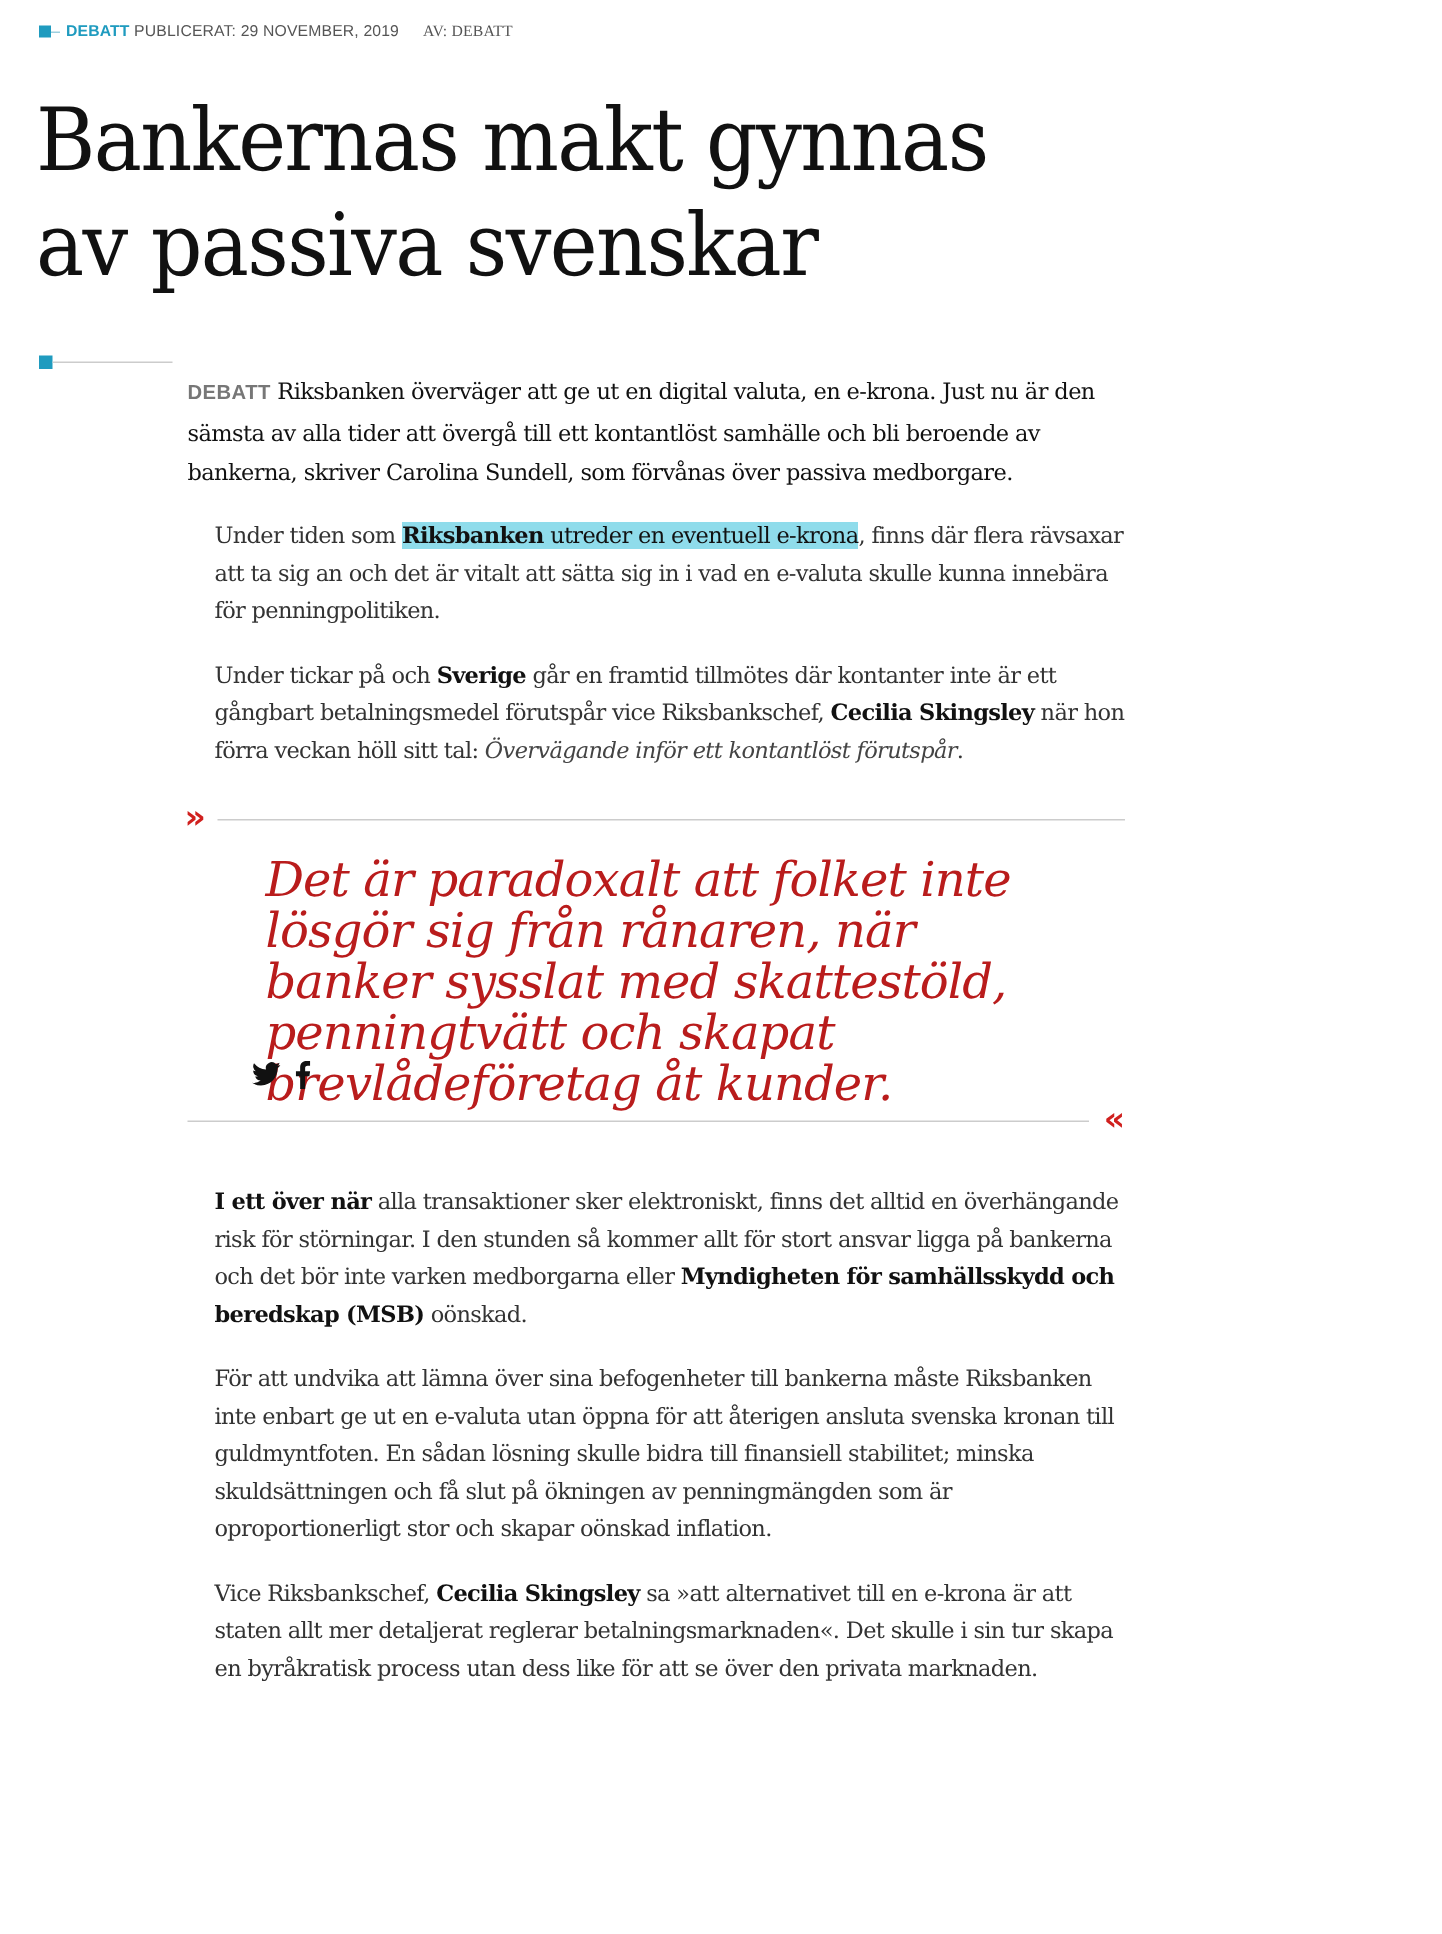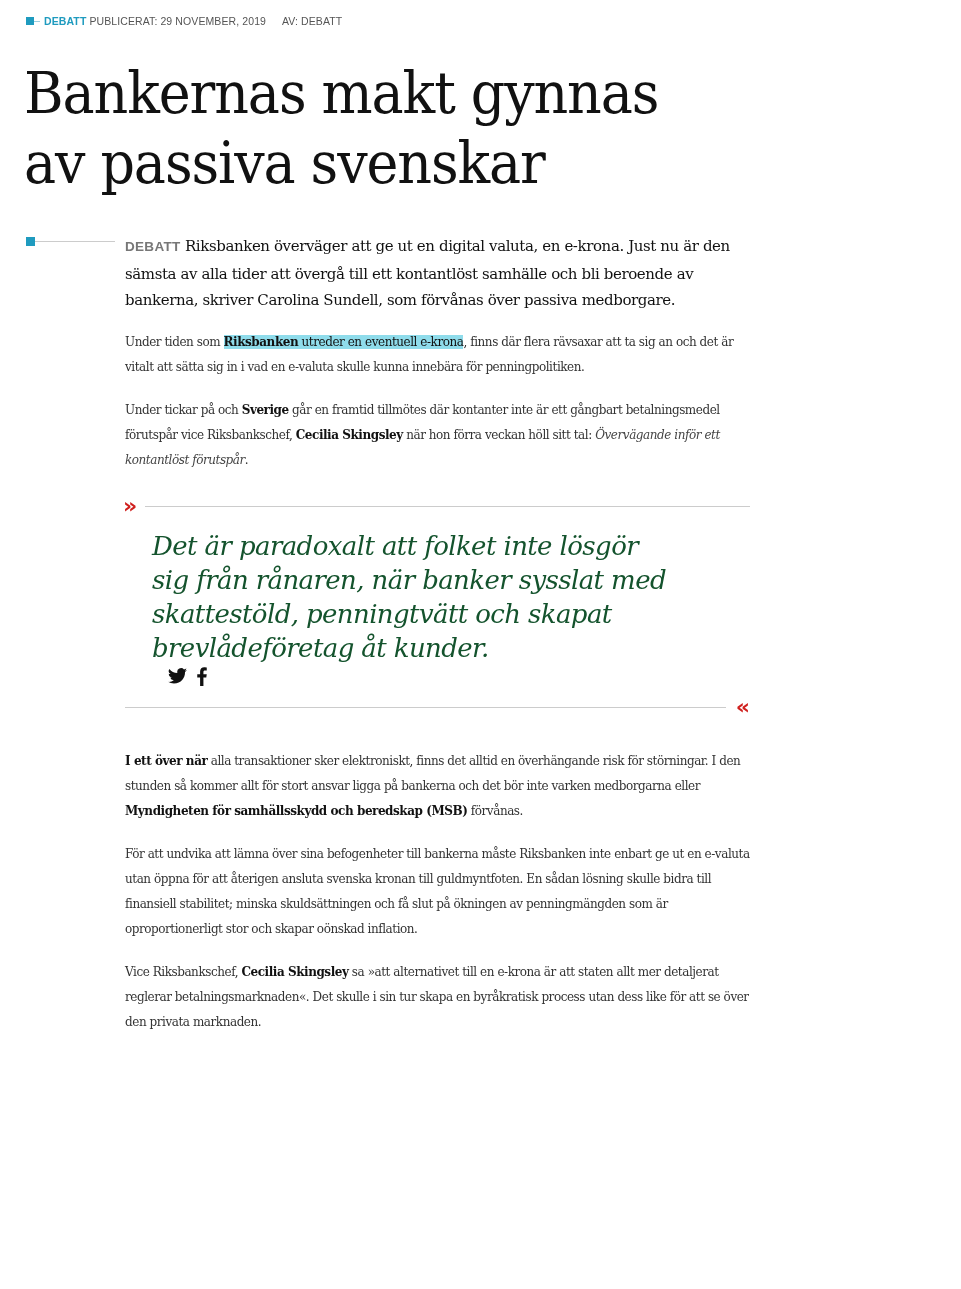--- a/index.html
+++ b/index.html
@@ -9,60 +9,60 @@
     }
     .meta {
       position: absolute; left: 26px; top: 15px;
       font-family: "Liberation Sans", sans-serif; font-size: 10.5px;
       color: #555; letter-spacing: 0.1px; display: flex; align-items: center;
       white-space: nowrap;
     }
     .meta .sq { width: 8px; height: 8px; background: #1f9bbf; display: inline-block; }
     .meta .dash { width: 6px; height: 1px; background: #9ccfdf; display: inline-block; margin-right: 4px; }
     .meta .cat { color: #1f9bbf; font-weight: bold; margin-right: 3px; }
-    .meta .author { margin-left: 16px; }
+    .meta .author { margin-left: 16px; font-family: Liberation Serif, serif; }
 
     h1 {
       position: absolute; left: 24px; top: 58px; margin: 0; width: 760px;
       font-family: "DejaVu Serif", serif; font-weight: normal;
       font-size: 58px; line-height: 70px; color: #111; letter-spacing: -1.2px;
       transform: scaleX(0.93); transform-origin: left top;
     }
 
     .lead-marker { position: absolute; left: 26px; top: 237px; display: flex; align-items: center; }
     .lead-marker .sq { width: 9px; height: 9px; background: #1f9bbf; display: inline-block; }
     .lead-marker .line { width: 80px; height: 1px; background: #ccc; display: inline-block; }
 
     .content { position: absolute; left: 125px; top: 233px; width: 625px; }
 
     .lead {
       font-family: "DejaVu Serif", serif; font-size: 15px; line-height: 26.5px;
-      color: #111; margin: 0 0 16px 0; letter-spacing: -0.4px;
+      color: #111; margin: 15px 0 16px 0; letter-spacing: -0.4px;
     }
     .lead .kicker {
       font-family: "Liberation Sans", sans-serif; font-weight: bold; color: #777;
       font-size: 13.5px; letter-spacing: 0.3px;
     }
 
     p.body {
-      font-family: "DejaVu Serif", serif; font-size: 12px; line-height: 25px;
-      color: #333; margin: 0 0 18px 0; letter-spacing: -0.45px; font-weight: 300;
+      font-family: "DejaVu Serif", serif; font-size: 15px; line-height: 25px;
+      color: #333; margin: 0 0 18px 18px; letter-spacing: -0.45px; font-weight: 300;
     }
     p.body b { color: #111; font-weight: bold; }
     p.body i { color: #444; }
     .hl { background: #8fdceb; color: #111; }
     .hl b { color: #111; }
 
     .pull { position: relative; margin: 22px 0 30px 0; height: 224px; }
     .pull .topline { position: absolute; left: 20px; right: 0; top: 11px; height: 1px; background: #ccc; }
     .pull .open { position: absolute; left: -2px; top: 0px; color: #d0201e; font-weight: bold; font-size: 22px; line-height: 22px; font-family: "DejaVu Sans", sans-serif; }
     .pull .quote {
-      position: absolute; left: 27px; top: 34px; width: 520px;
+      position: absolute; left: 52px; top: 34px; width: 520px;
       font-family: "DejaVu Serif", serif; font-style: italic;
-      font-size: 26px; line-height: 34px; color: #14532d; letter-spacing: -0.6px;
+      font-size: 32px; line-height: 34px; color: #b91c1c; letter-spacing: -0.6px;
     }
     .pull .share { position: absolute; left: 43px; top: 172px; display: flex; gap: 10px; align-items: center; }
     .pull .share svg { display: block; }
     .pull .botline { position: absolute; left: 0; right: 24px; top: 212px; height: 1px; background: #ccc; }
     .pull .close { position: absolute; right: 0; top: 201px; color: #d0201e; font-weight: bold; font-size: 22px; line-height: 22px; font-family: "DejaVu Sans", sans-serif; }
   </style>
 </head>
 <body>
 
 <div class="meta">
@@ -101,19 +101,19 @@
       <span>
         <svg width="10" height="19" viewBox="0 0 10 20">
             <path fill="#111" d="M6.5 20V11h3l.5-3.5H6.5V5.3c0-1 .3-1.7 1.8-1.7H10V.4A24 24 0 0 0 7.4.3C4.8.3 3 1.9 3 4.8v2.7H0V11h3v9z"></path>
           </svg>
       </span>
     </div>
     <div class="botline"></div>
     <span class="close">«</span>
   </div>
 
-  <p class="body"><b>I ett över när</b><span> alla transaktioner sker elektroniskt, finns det alltid en överhängande risk för störningar. I den stunden så kommer allt för stort ansvar ligga på bankerna och det bör inte varken medborgarna eller </span><b>Myndigheten för samhällsskydd och beredskap (MSB)</b><span> förvånas.</span></p>
+  <p class="body"><b>I ett över när</b><span> alla transaktioner sker elektroniskt, finns det alltid en överhängande risk för störningar. I den stunden så kommer allt för stort ansvar ligga på bankerna och det bör inte varken medborgarna eller </span><b>Myndigheten för samhällsskydd och beredskap (MSB)</b><span> oönskad.</span></p>
 
   <p class="body">För att undvika att lämna över sina befogenheter till bankerna måste Riksbanken inte enbart ge ut en e-valuta utan öppna för att återigen ansluta svenska kronan till guldmyntfoten. En sådan lösning skulle bidra till finansiell stabilitet; minska skuldsättningen och få slut på ökningen av penningmängden som är oproportionerligt stor och skapar oönskad inflation.</p>
 
   <p class="body"><span>Vice Riksbankschef, </span><b>Cecilia Skingsley</b><span> sa  »att alternativet till en e-krona är att staten allt mer detaljerat reglerar betalningsmarknaden«. Det skulle i sin tur skapa en byråkratisk process utan dess like för att se över den privata marknaden.</span></p>
 
 </div>
 
 </body></html>

